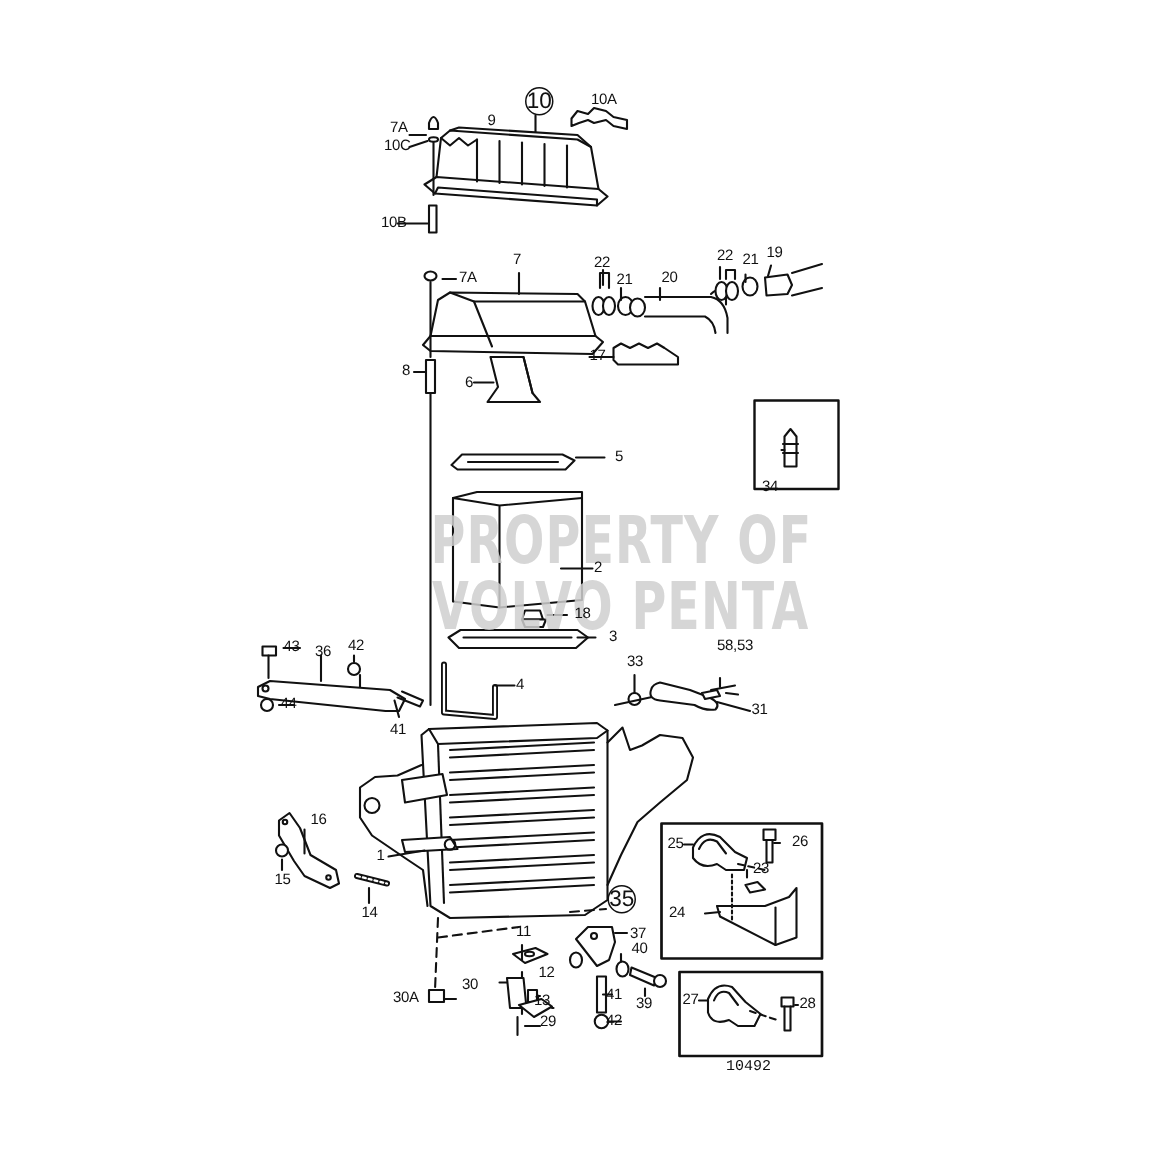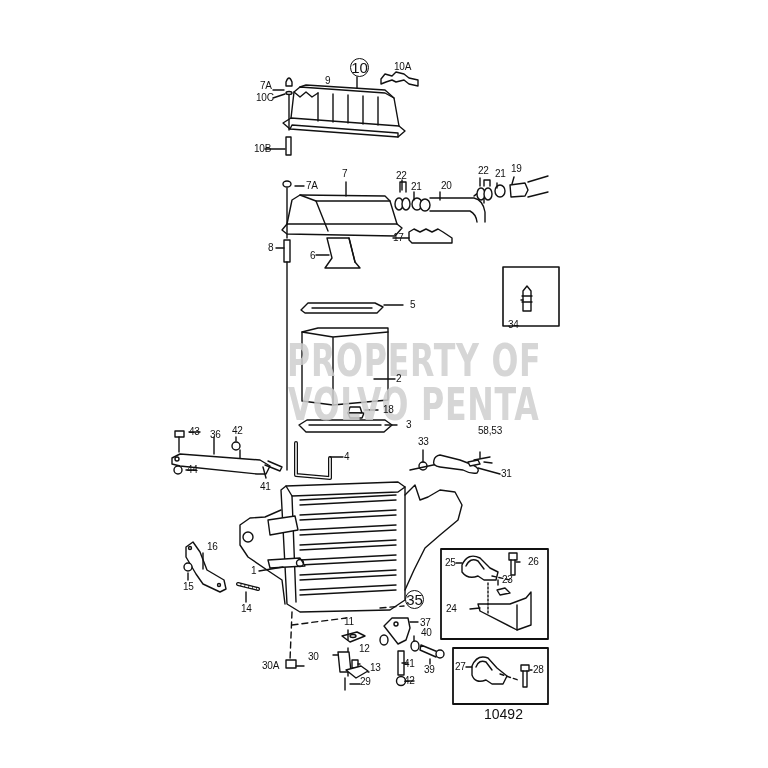--- a/index.html
+++ b/index.html
@@ -2,21 +2,21 @@
 <html><head>
 <meta charset="utf-8">
 <style>
   html,body{margin:0;padding:0;background:#ffffff;}
   body{width:768px;height:768px;position:relative;overflow:hidden;font-family:"DejaVu Sans",sans-serif;}
   #stage{position:absolute;left:0;top:0;width:768px;height:768px;}
   svg{position:absolute;left:0;top:0;}
   .lbl{position:absolute;font-family:"Liberation Sans",sans-serif;font-size:10px;color:#111;line-height:10px;white-space:nowrap;letter-spacing:-0.2px;}
   .circ{position:absolute;width:17px;height:17px;border:1.2px solid #111;border-radius:50%;font-family:"Liberation Sans",sans-serif;font-size:15px;line-height:17px;text-align:center;color:#111;}
   .wm{position:absolute;font-family:"DejaVu Sans",sans-serif;font-weight:bold;color:#cfcfcf;font-size:44px;letter-spacing:1px;line-height:44px;opacity:0.85;transform:scaleX(0.72);transform-origin:left top;}
-  .ref{position:absolute;font-family:Liberation Sans, sans-serif;font-size:14px;color:#111;}
+  .ref{position:absolute;font-family:Liberation Mono, monospace;font-size:10px;color:#111;}
 </style>
 </head>
 <body>
 
 <div id="stage">
 
 <svg width="768" height="768" viewBox="0 0 768 768">
   <g fill="none" stroke="#111" stroke-width="1.4" stroke-linejoin="round" stroke-linecap="round">
 
     <g>
@@ -222,21 +222,21 @@
 <div class="lbl" style="left:251px;top:566px;">1</div>
 <div class="lbl" style="left:183px;top:582px;">15</div>
 <div class="lbl" style="left:241px;top:604px;">14</div>
 
 <div class="lbl" style="left:344px;top:617px;">11</div>
 <div class="lbl" style="left:420px;top:618px;">37</div>
 <div class="lbl" style="left:409px;top:628px;margin-left:12px;">40</div>
 <div class="lbl" style="left:359px;top:644px;">12</div>
 <div class="lbl" style="left:308px;top:652px;">30</div>
 <div class="lbl" style="left:262px;top:661px;">30A</div>
-<div class="lbl" style="left:370px;top:663px;">13</div>
+<div class="lbl" style="left:356px;top:663px;">13</div>
 <div class="lbl" style="left:404px;top:659px;">41</div>
 <div class="lbl" style="left:424px;top:665px;">39</div>
 <div class="lbl" style="left:360px;top:677px;">29</div>
 <div class="lbl" style="left:404px;top:676px;">42</div>
 
 <div class="lbl" style="left:445px;top:558px;">25</div>
 <div class="lbl" style="left:528px;top:557px;">26</div>
 <div class="lbl" style="left:502px;top:575px;">23</div>
 <div class="lbl" style="left:446px;top:604px;text-align:right;">24</div>
 <div class="lbl" style="left:455px;top:662px;">27</div>

